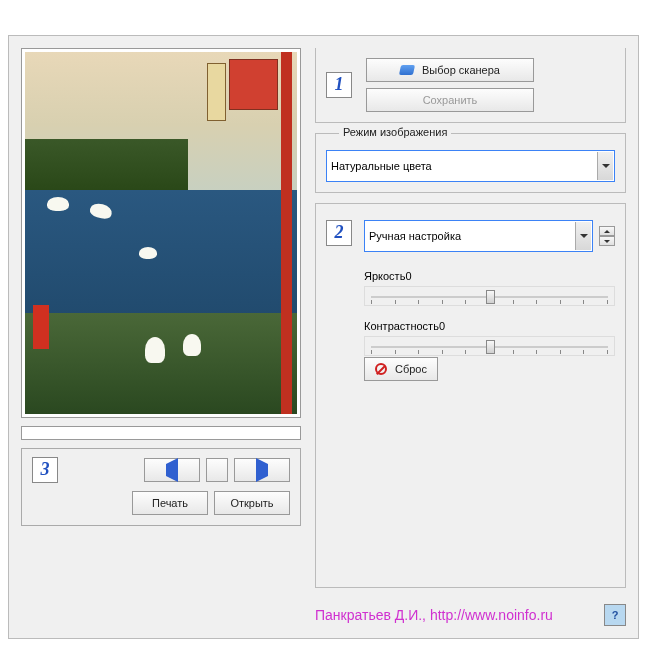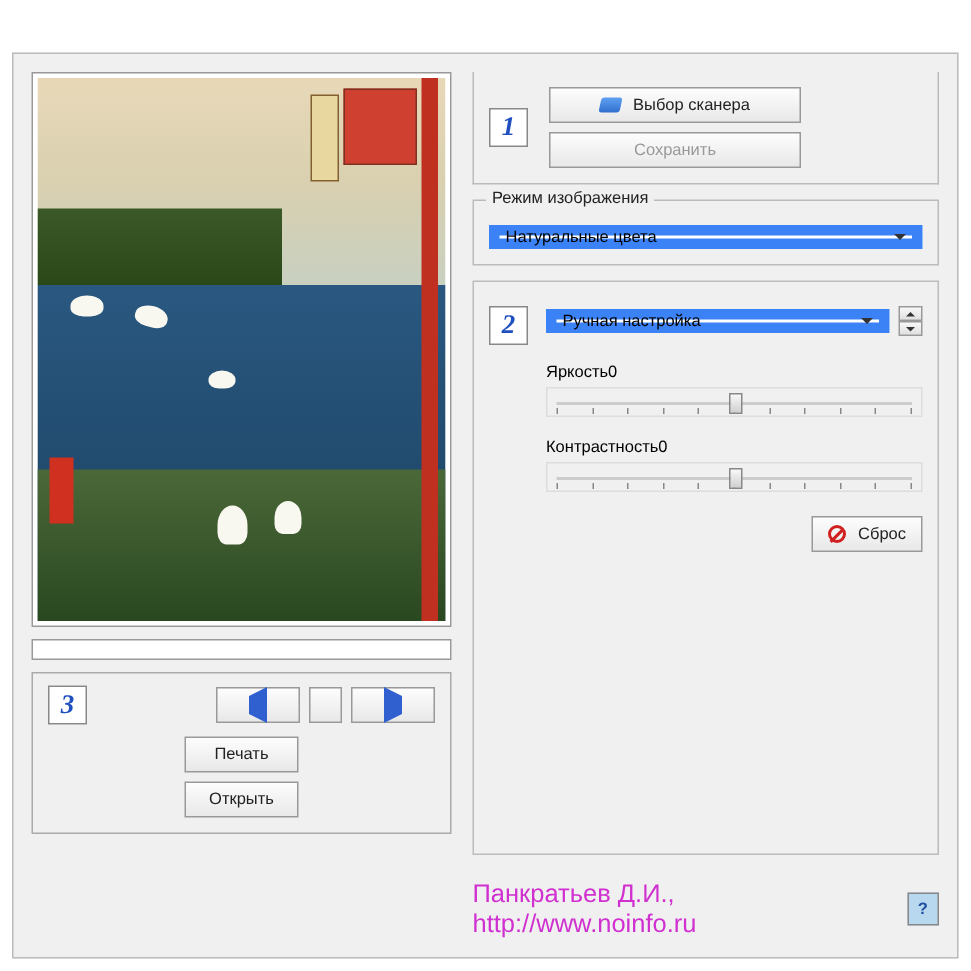--- a/index.html
+++ b/index.html
@@ -28,56 +28,56 @@
 .bird { position: absolute; width: 22px; height: 14px; background: #f8f8f0; border-radius: 50% 50% 40% 40%; }
 .b1 { top: 40%; left: 8%; } .b2 { top: 42%; left: 24%; transform: rotate(15deg); }
 .b3 { top: 54%; left: 42%; width: 18px; height: 12px; }
 .b4 { bottom: 14%; left: 44%; width: 20px; height: 26px; border-radius: 50% 50% 30% 30%; }
 .b5 { bottom: 16%; left: 58%; width: 18px; height: 22px; border-radius: 50% 50% 30% 30%; }
 
 .progress-track { height: 14px; border: 1px solid #999; background: #fff; position: relative; }
 
 .panel-3 { border: 1px solid #aaa; background: #f0f0f0; padding: 8px 10px 10px; display: flex; flex-direction: column; gap: 8px; }
 .panel-row { display: flex; align-items: center; gap: 6px; }
-.panel-row.space { justify-content: flex-end; flex-direction: column; }
+.panel-row.space { justify-content: flex-end; }
 
 .num-badge { width: 26px; height: 26px; border: 1px solid #888; background: #fff; display: flex; align-items: center; justify-content: center; font-size: 18px; font-family: "Times New Roman", serif; font-style: italic; color: #2050c0; font-weight: bold; padding-bottom: 2px; }
 
 .btn { height: 24px; border: 1px solid #999; background: linear-gradient(#fdfdfd,#e8e8e8); display: inline-flex; align-items: center; justify-content: center; gap: 8px; padding: 0 10px; color: #222; cursor: default; }
 .btn.wide { width: 168px; }
 .btn.disabled { color: #999; }
 .btn.sm { width: 76px; }
 .btn.nav { width: 56px; font-size: 16px; }
 .btn.ph { width: 22px; padding: 0; }
 
 .arrow-left::before { content: ""; border-top: 6px solid transparent; border-bottom: 6px solid transparent; border-right: 12px solid #3060d0; }
 .arrow-right::before { content: ""; border-top: 6px solid transparent; border-bottom: 6px solid transparent; border-left: 12px solid #3060d0; }
 
 .groupbox { border: 1px solid #bbb; position: relative; padding: 16px 10px 10px; background: #f0f0f0; }
-.groupbox-title { position: absolute; top: -8px; left: 8px; background: #f0f0f0; padding: 0 4px; color: #222; }
-
-.select { height: 16px; border: 7px solid #3b82f6; background: #fff; display: flex; align-items: center; padding: 0 4px; position: relative; flex: 1; }
+.groupbox-title { position: absolute; top: -8px; left: 23px; background: #f0f0f0; padding: 0 4px; color: #222; }
+
+.select { height: 32px; border: 1px solid #3b82f6; background: #fff; display: flex; align-items: center; padding: 0 4px; position: relative; flex: 1; }
 .select-arrow { position: absolute; right: 1px; top: 1px; bottom: 1px; width: 16px; background: linear-gradient(#f0f0f0,#d8d8d8); border-left: 1px solid #aaa; display: flex; align-items: center; justify-content: center; }
 .select-arrow::before { content: ""; border-left: 4px solid transparent; border-right: 4px solid transparent; border-top: 4px solid #333; }
 
 .spinner { display: flex; flex-direction: column; width: 16px; }
 .spin-btn { height: 10px; border: 1px solid #999; background: linear-gradient(#f8f8f8,#e0e0e0); display: flex; align-items: center; justify-content: center; }
 .spin-btn.up::before { content: ""; border-left: 3px solid transparent; border-right: 3px solid transparent; border-bottom: 3px solid #333; }
 .spin-btn.down::before { content: ""; border-left: 3px solid transparent; border-right: 3px solid transparent; border-top: 3px solid #333; }
 
 .slider-row { margin-top: 6px; }
 .slider-label-row { display: flex; justify-content: flex-start; margin-bottom: 4px; }
 .slider-track { height: 20px; position: relative; border: 1px solid #ddd; background: #f0f0f0; }
 .track-line { position: absolute; top: 9px; left: 6px; right: 6px; height: 2px; background: #ccc; }
 .ticks { position: absolute; top: 13px; left: 6px; right: 6px; height: 5px; display: flex; justify-content: space-between; }
 .ticks span { width: 1px; height: 4px; background: #888; }
 .thumb { position: absolute; top: 3px; left: 50%; width: 9px; height: 14px; margin-left: -4px; background: linear-gradient(#f8f8f8,#d0d0d0); border: 1px solid #888; }
 
 .footer-row { display: flex; align-items: center; gap: 8px; margin-top: auto; padding-top: 6px; }
-.credit { color: #d030d0; font-size: 17px; }
+.credit { color: #d030d0; font-size: 14px; }
 .help-btn { margin-left: auto; width: 22px; height: 22px; border: 1px solid #888; background: #b8d8f0; display: flex; align-items: center; justify-content: center; color: #2050a0; font-weight: bold; }
 
 .reset-icon { width: 12px; height: 12px; border: 2px solid #d02020; border-radius: 50%; position: relative; }
 .reset-icon::before { content: ""; position: absolute; top: 4px; left: -2px; right: -2px; height: 2px; background: #d02020; transform: rotate(-45deg); }
 .scanner-icon { width: 14px; height: 10px; background: linear-gradient(#60a0f0,#3070d0); transform: skewX(-12deg); border-radius: 2px; }
 .save-icon { width: 12px; height: 12px; background: #3050c0; position: relative; }
 .save-icon::before { content: ""; position: absolute; top: 1px; left: 3px; width: 6px; height: 4px; background: #fff; }
 .save-icon::after { content: ""; position: absolute; top: -2px; left: 4px; width: 4px; height: 3px; background: #d03030; }
 </style>
 </head>
@@ -207,21 +207,21 @@
                       <span></span>
                       <span></span>
                       <span></span>
                       <span></span>
                       <span></span>
                     </div>
                   <div class="thumb"></div>
                 </div>
               </div>
 
-              <div class="panel-row" style="justify-content:flex-end;margin-top:16px">
+              <div class="panel-row" style="justify-content:flex-start;margin-top:1px">
                 <div class="btn">
                   <span class="reset-icon"></span>
                   <span>Сброс</span>
                 </div>
               </div>
             </div>
           </div>
         </div>
 
         <div class="footer-row">

